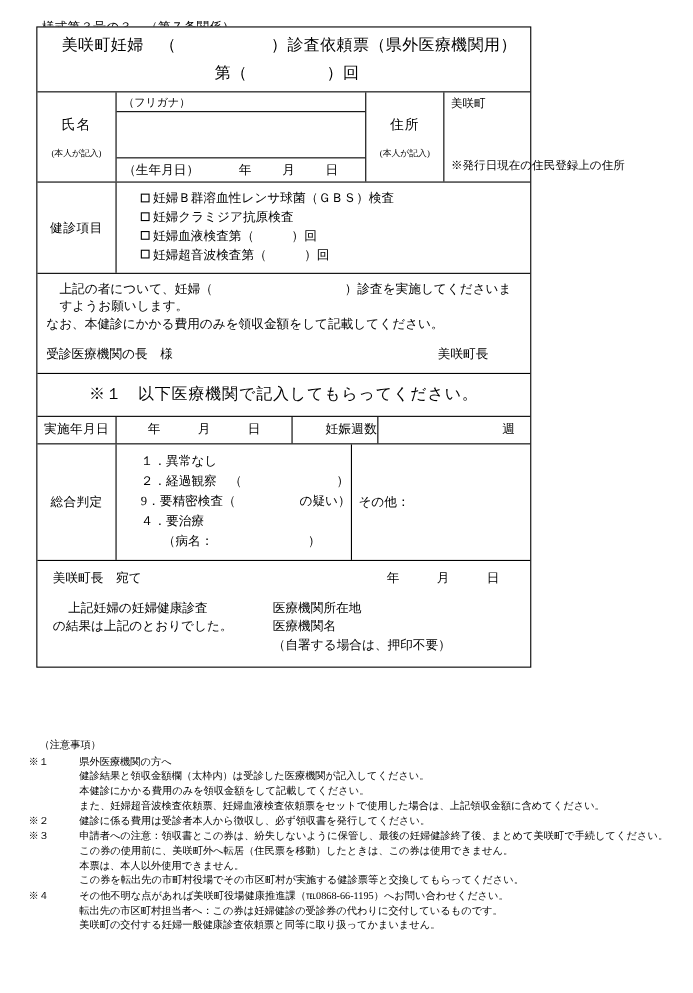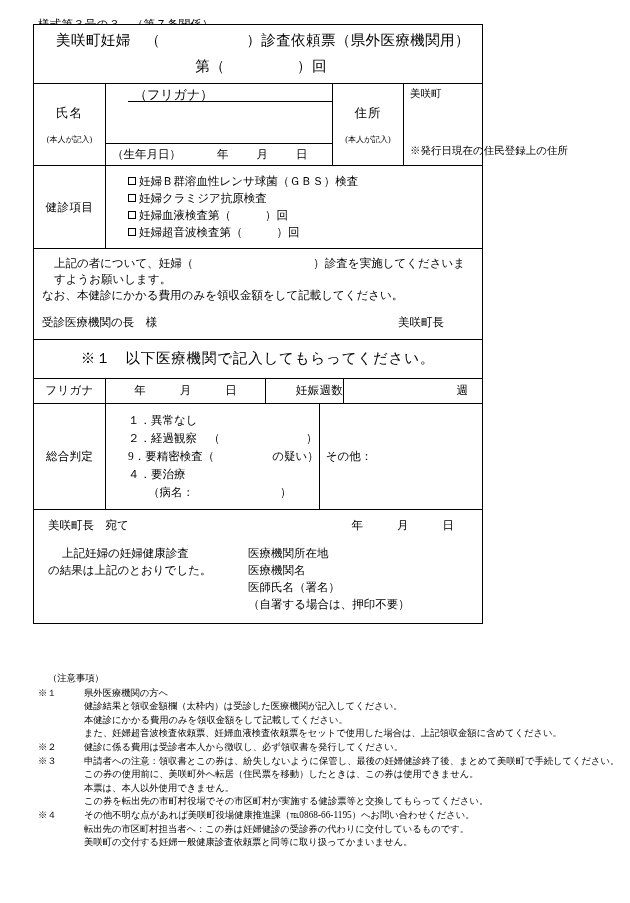--- a/index.html
+++ b/index.html
@@ -80,26 +80,25 @@
     display: flex;
     flex-direction: column;
     align-items: center;
     justify-content: center;
     padding: 4px 0;
   }
   .na-label .big { font-size: 12.5px; letter-spacing: 1px; }
   .na-label .small { font-size: 8px; margin-top: 12px; letter-spacing: 0px; }
   .na-fields { flex: 1 1 auto; display: flex; flex-direction: column; }
   .na-furigana {
-    font-size: 13px;
+    font-size: 10px;
     padding: 2px 0 2px 6px;
     border-bottom: 1px solid #000;
     height: 18px;
     box-sizing: border-box;
-    margin-left: 22px;
   }
   .na-blank {
     border-bottom: 1px solid #000;
     height: 41px;
   }
   .na-dob {
     font-size: 11.5px;
     padding: 3px 0 3px 6px;
     height: 21px;
     box-sizing: border-box;
@@ -287,21 +286,21 @@
     font-size: 11.5px;
     line-height: 17px;
   }
   .foot-left { width: 200px; flex: 0 0 200px; padding-left: 14px; }
   .foot-left .l1 { padding-left: 14px; }
   .foot-right { flex: 1 1 auto; }
 
   
   .notes {
     position: absolute;
-    left: 34px;
+    left: 22px;
     top: 672px;
     width: 580px;
     font-size: 9.3px;
     line-height: 13.6px;
   }
   .notes-title { padding-left: 14px; margin-bottom: 1px; }
   .note { display: flex; margin-top: 0px; }
   .note-mark {
     width: 38px;
     flex: 0 0 38px;
@@ -381,21 +380,21 @@
         <span>受診医療機関の長　様</span>
         <span>美咲町長</span>
       </div>
     </div>
 
     <div class="notice-band">
       <span>※１</span><span class="sp"></span><span>以下医療機関で記入してもらってください。</span>
     </div>
 
     <div class="row impl-row">
-      <div class="cellbox impl-label">フリガナ</div>
+      <div class="cellbox impl-label">実施年月日</div>
       <div class="cellbox impl-date">
         <span>年</span><span class="g"></span><span>月</span><span class="g"></span><span>日</span>
       </div>
       <div class="cellbox weeks-label">妊娠週数</div>
       <div class="cellbox weeks-value">週</div>
     </div>
 
     <div class="row judge-row">
       <div class="cellbox judge-label">総合判定</div>
       <div class="judge-items">
@@ -422,21 +421,20 @@
         <span><span>年</span><span class="dg"></span><span>月</span><span class="dg"></span><span>日</span></span>
       </div>
       <div class="foot-body">
         <div class="foot-left">
           <div class="l1">上記妊婦の妊婦健康診査</div>
           <div>の結果は上記のとおりでした。</div>
         </div>
         <div class="foot-right">
           <div>医療機関所在地</div>
           <div>医療機関名</div>
-          <div>医師氏名（署名）</div>
           <div>（自署する場合は、押印不要）</div>
         </div>
       </div>
     </div>
 
   </div>
 
   <div class="notes">
     <div class="notes-title">（注意事項）</div>
 

